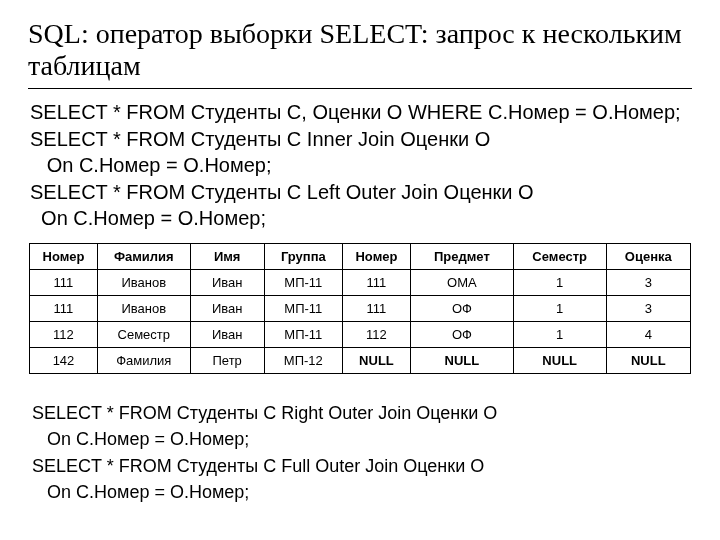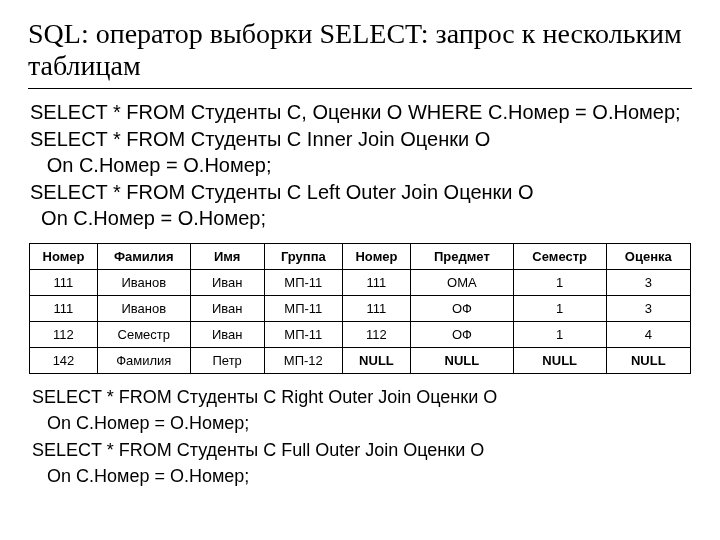--- a/index.html
+++ b/index.html
@@ -35,21 +35,21 @@
     font-size: 20px;
     line-height: 1.32;
     white-space: pre;
     margin: 0 0 12px 2px;
   }
   .after-block {
     font-family: Arial, Helvetica, sans-serif;
     font-size: 18px;
     line-height: 1.45;
     white-space: pre;
-    margin: 10px 0 0 4px;
+    margin: 26px 0 0 4px;
   }
   table.data {
     border-collapse: collapse;
     width: 662px;
     margin: 0 auto;
     table-layout: fixed;
   }
   table.data col.c1 { width: 66px; }
   table.data col.c2 { width: 90px; }
   table.data col.c3 { width: 72px; }

